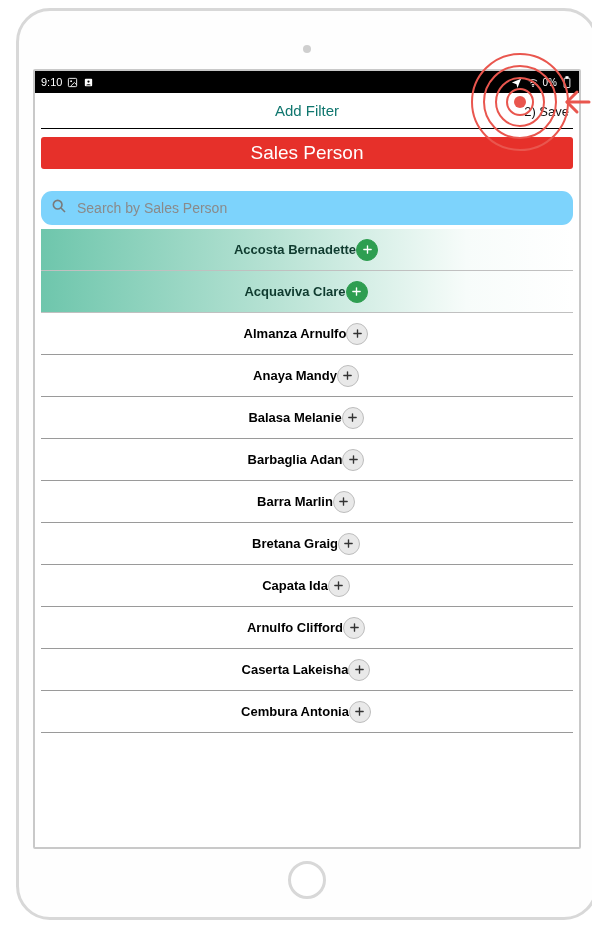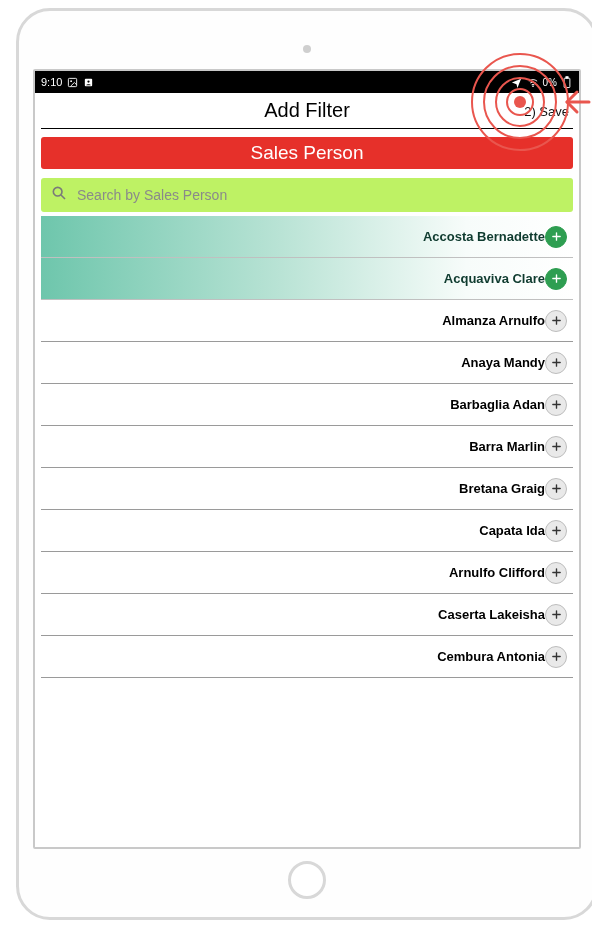--- a/index.html
+++ b/index.html
@@ -79,23 +79,23 @@
       height: 36px;
       display: flex;
       align-items: center;
       justify-content: center;
       position: relative;
       border-bottom: 1.5px solid #000;
       margin: 0 6px;
       flex-shrink: 0;
     }
     .app-header-title {
-      font-size: 20px;
+      font-size: 15px;
       font-weight: 500;
-      color: #000000;
+      color: #0f766e;
     }
     .save-btn {
       position: absolute;
       right: 4px;
       top: 50%;
       transform: translateY(-50%);
       font-size: 13px;
       color: #111;
       cursor: pointer;
     }
@@ -108,24 +108,24 @@
       border-radius: 3px;
       display: flex;
       align-items: center;
       justify-content: center;
       font-size: 19px;
       font-weight: 500;
       flex-shrink: 0;
     }
     
     .search-bar {
-      margin: 1px 6px 4px 6px;
+      margin: 14px 6px 4px 6px;
       height: 34px;
-      background: #bef264;
-      border-radius: 3px;
+      background: #7dd3fc;
+      border-radius: 11px;
       display: flex;
       align-items: center;
       padding: 0 10px;
       gap: 10px;
       flex-shrink: 0;
     }
     .search-input {
       flex: 1;
       border: none;
       background: transparent;
@@ -136,21 +136,21 @@
     .search-input::placeholder { color: #8a8a8a; }
     
     .list {
       flex: 1;
       overflow-y: hidden;
       padding: 0 6px;
     }
     .list-row {
       display: flex;
       align-items: center;
-      justify-content: flex-end;
+      justify-content: center;
       height: 42px;
       border-bottom: 1px solid #9a9a9a;
       padding: 0 6px 0 4px;
     }
     .list-row:last-child { border-bottom: none; }
     .row-name {
       font-size: 13px;
       font-weight: 700;
       color: #000;
     }
@@ -288,20 +288,28 @@
         </div>
         <div class="list-row">
           <span class="row-name">Anaya Mandy</span>
           <span class="add-btn">
             <svg width="11" height="11" viewBox="0 0 24 24">
               <path d="M12 4v16M4 12h16" stroke="currentColor" stroke-width="3" stroke-linecap="round"></path>
             </svg>
           </span>
         </div>
         <div class="list-row">
+          <span class="row-name">Balasa Melanie</span>
+          <span class="add-btn">
+            <svg width="11" height="11" viewBox="0 0 24 24">
+              <path d="M12 4v16M4 12h16" stroke="currentColor" stroke-width="3" stroke-linecap="round"></path>
+            </svg>
+          </span>
+        </div>
+        <div class="list-row">
           <span class="row-name">Barbaglia Adan</span>
           <span class="add-btn">
             <svg width="11" height="11" viewBox="0 0 24 24">
               <path d="M12 4v16M4 12h16" stroke="currentColor" stroke-width="3" stroke-linecap="round"></path>
             </svg>
           </span>
         </div>
         <div class="list-row">
           <span class="row-name">Barra Marlin</span>
           <span class="add-btn">

